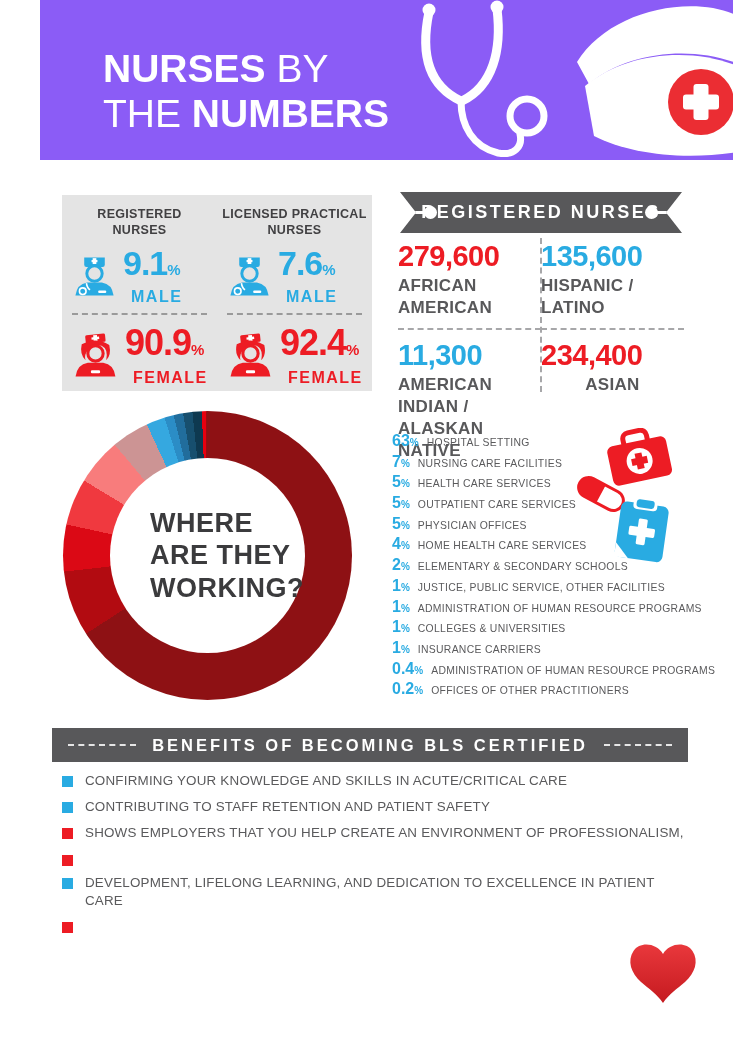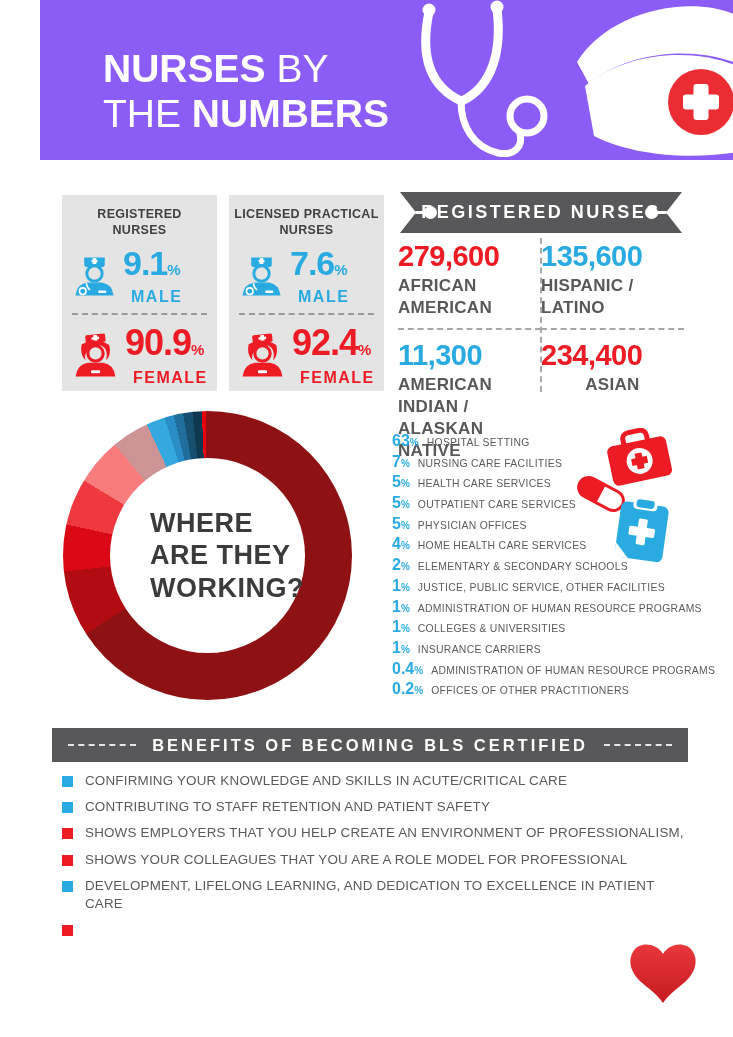--- a/index.html
+++ b/index.html
@@ -8,21 +8,21 @@
   .page { position:relative; width:733px; height:1037px; background:#fff; overflow:hidden; }
 
   
   .hdr { position:absolute; left:0; top:0; width:733px; height:160px; }
   .hdr-title { position:absolute; left:63px; top:46px; color:#fff; font-size:39px; line-height:45px; letter-spacing:0; font-weight:400; }
   .hdr-title .line { display:block; white-space:nowrap; }
   .hdr-title b { font-weight:700; }
   .hdr-art { position:absolute; right:0; top:0; width:372px; height:160px; }
 
   
-  .gboxes { position:absolute; left:62px; top:195px; display:flex; gap:12px; }
+  .gboxes { position:absolute; left:62px; top:195px; display:flex; gap:0; }
   .gbox { width:155px; height:196px; background:#e4e4e4; padding-top:11px; }
   .gbox-title { text-align:center; font-size:12.5px; font-weight:700; color:#414042; line-height:1.28; letter-spacing:.3px; }
   .grow { display:flex; align-items:center; gap:5px; padding:7px 16px 3px 9px; height:72px; }
   .grow svg { flex:0 0 auto; }
   .gnum { display:flex; flex-direction:column; }
   .gval { font-weight:700; white-space:nowrap; letter-spacing:-1px; }
   .grow.male .gval { font-size:34px; line-height:34px; }
   .grow.female .gval { font-size:36px; line-height:36px; }
   .gunit { font-size:15px; font-weight:700; letter-spacing:0; }
   .glabel { font-size:16px; font-weight:700; letter-spacing:1.5px; margin-top:1px;margin-left:8px; }
@@ -350,21 +350,20 @@
         <span class="btxt">CONTRIBUTING TO STAFF RETENTION AND PATIENT SAFETY</span>
       </div>
 
       <div class="bitem">
         <span class="bsq" style="background: rgb(237, 28, 36);"></span>
         <span class="btxt">SHOWS EMPLOYERS THAT YOU HELP CREATE AN ENVIRONMENT OF PROFESSIONALISM,</span>
       </div>
 
       <div class="bitem">
         <span class="bsq" style="background: rgb(237, 28, 36);"></span>
-        <span class="btxt">SHOWS YOUR COLLEAGUES THAT YOU ARE A ROLE MODEL FOR PROFESSIONAL</span>
       </div>
 
       <div class="bitem">
         <span class="bsq" style="background: rgb(41, 171, 226);"></span>
         <span class="btxt">DEVELOPMENT, LIFELONG LEARNING, AND DEDICATION TO EXCELLENCE IN PATIENT CARE</span>
       </div>
 
       <div class="bitem">
         <span class="bsq" style="background: rgb(237, 28, 36);"></span>
       </div>

